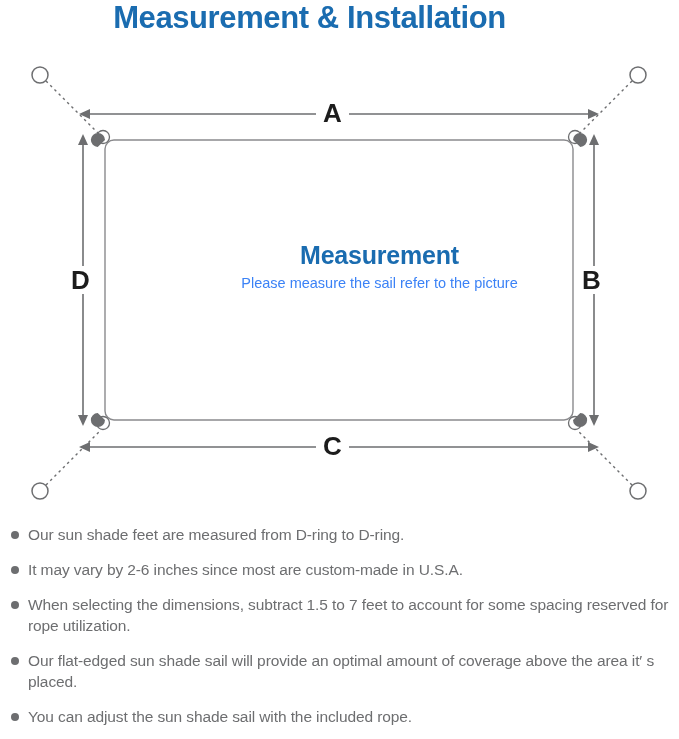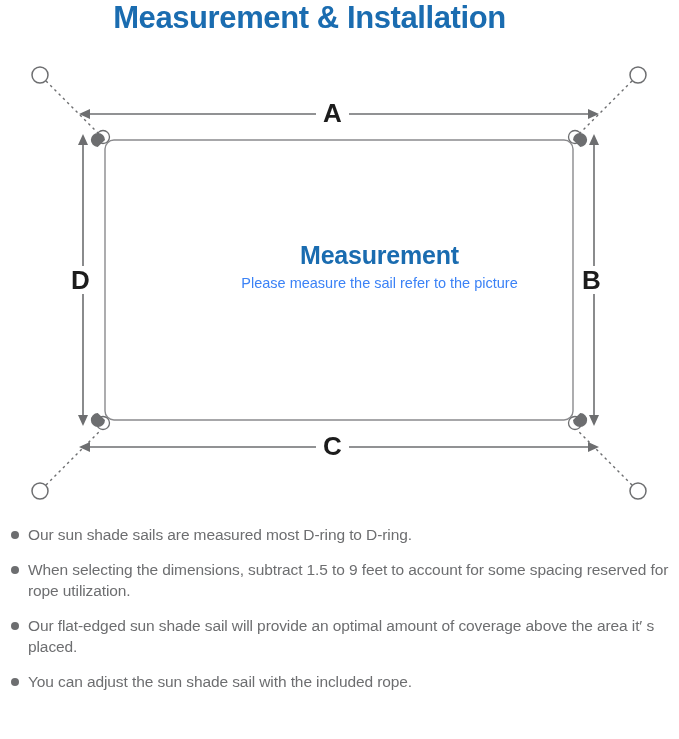--- a/index.html
+++ b/index.html
@@ -183,25 +183,29 @@
 
     <div class="dim-label" id="label-A">A</div>
     <div class="dim-label" id="label-C">C</div>
     <div class="dim-label" id="label-D">D</div>
     <div class="dim-label" id="label-B">B</div>
   </div>
 
   <div class="notes">
     <div class="note">
       <span class="bullet"></span>
-      <span class="note-text">Our sun shade sails are measured most D-ring to D-ring.</span>
-    </div>
-    <div class="note">
-      <span class="bullet"></span>
-      <span class="note-text">When selecting the dimensions, subtract 1.5 to 9 feet to account for some spacing reserved for rope utilization.</span>
+      <span class="note-text">Our sun shade feet are measured from D-ring to D-ring.</span>
+    </div>
+    <div class="note">
+      <span class="bullet"></span>
+      <span class="note-text">It may vary by 2-6 inches since most are custom-made in U.S.A.</span>
+    </div>
+    <div class="note">
+      <span class="bullet"></span>
+      <span class="note-text">When selecting the dimensions, subtract 1.5 to 7 feet to account for some spacing reserved for rope utilization.</span>
     </div>
     <div class="note">
       <span class="bullet"></span>
       <span class="note-text">Our flat-edged sun shade sail will provide an optimal amount of coverage above the area it′ s placed.</span>
     </div>
     <div class="note">
       <span class="bullet"></span>
       <span class="note-text">You can adjust the sun shade sail with the included rope.</span>
     </div>
   </div>

